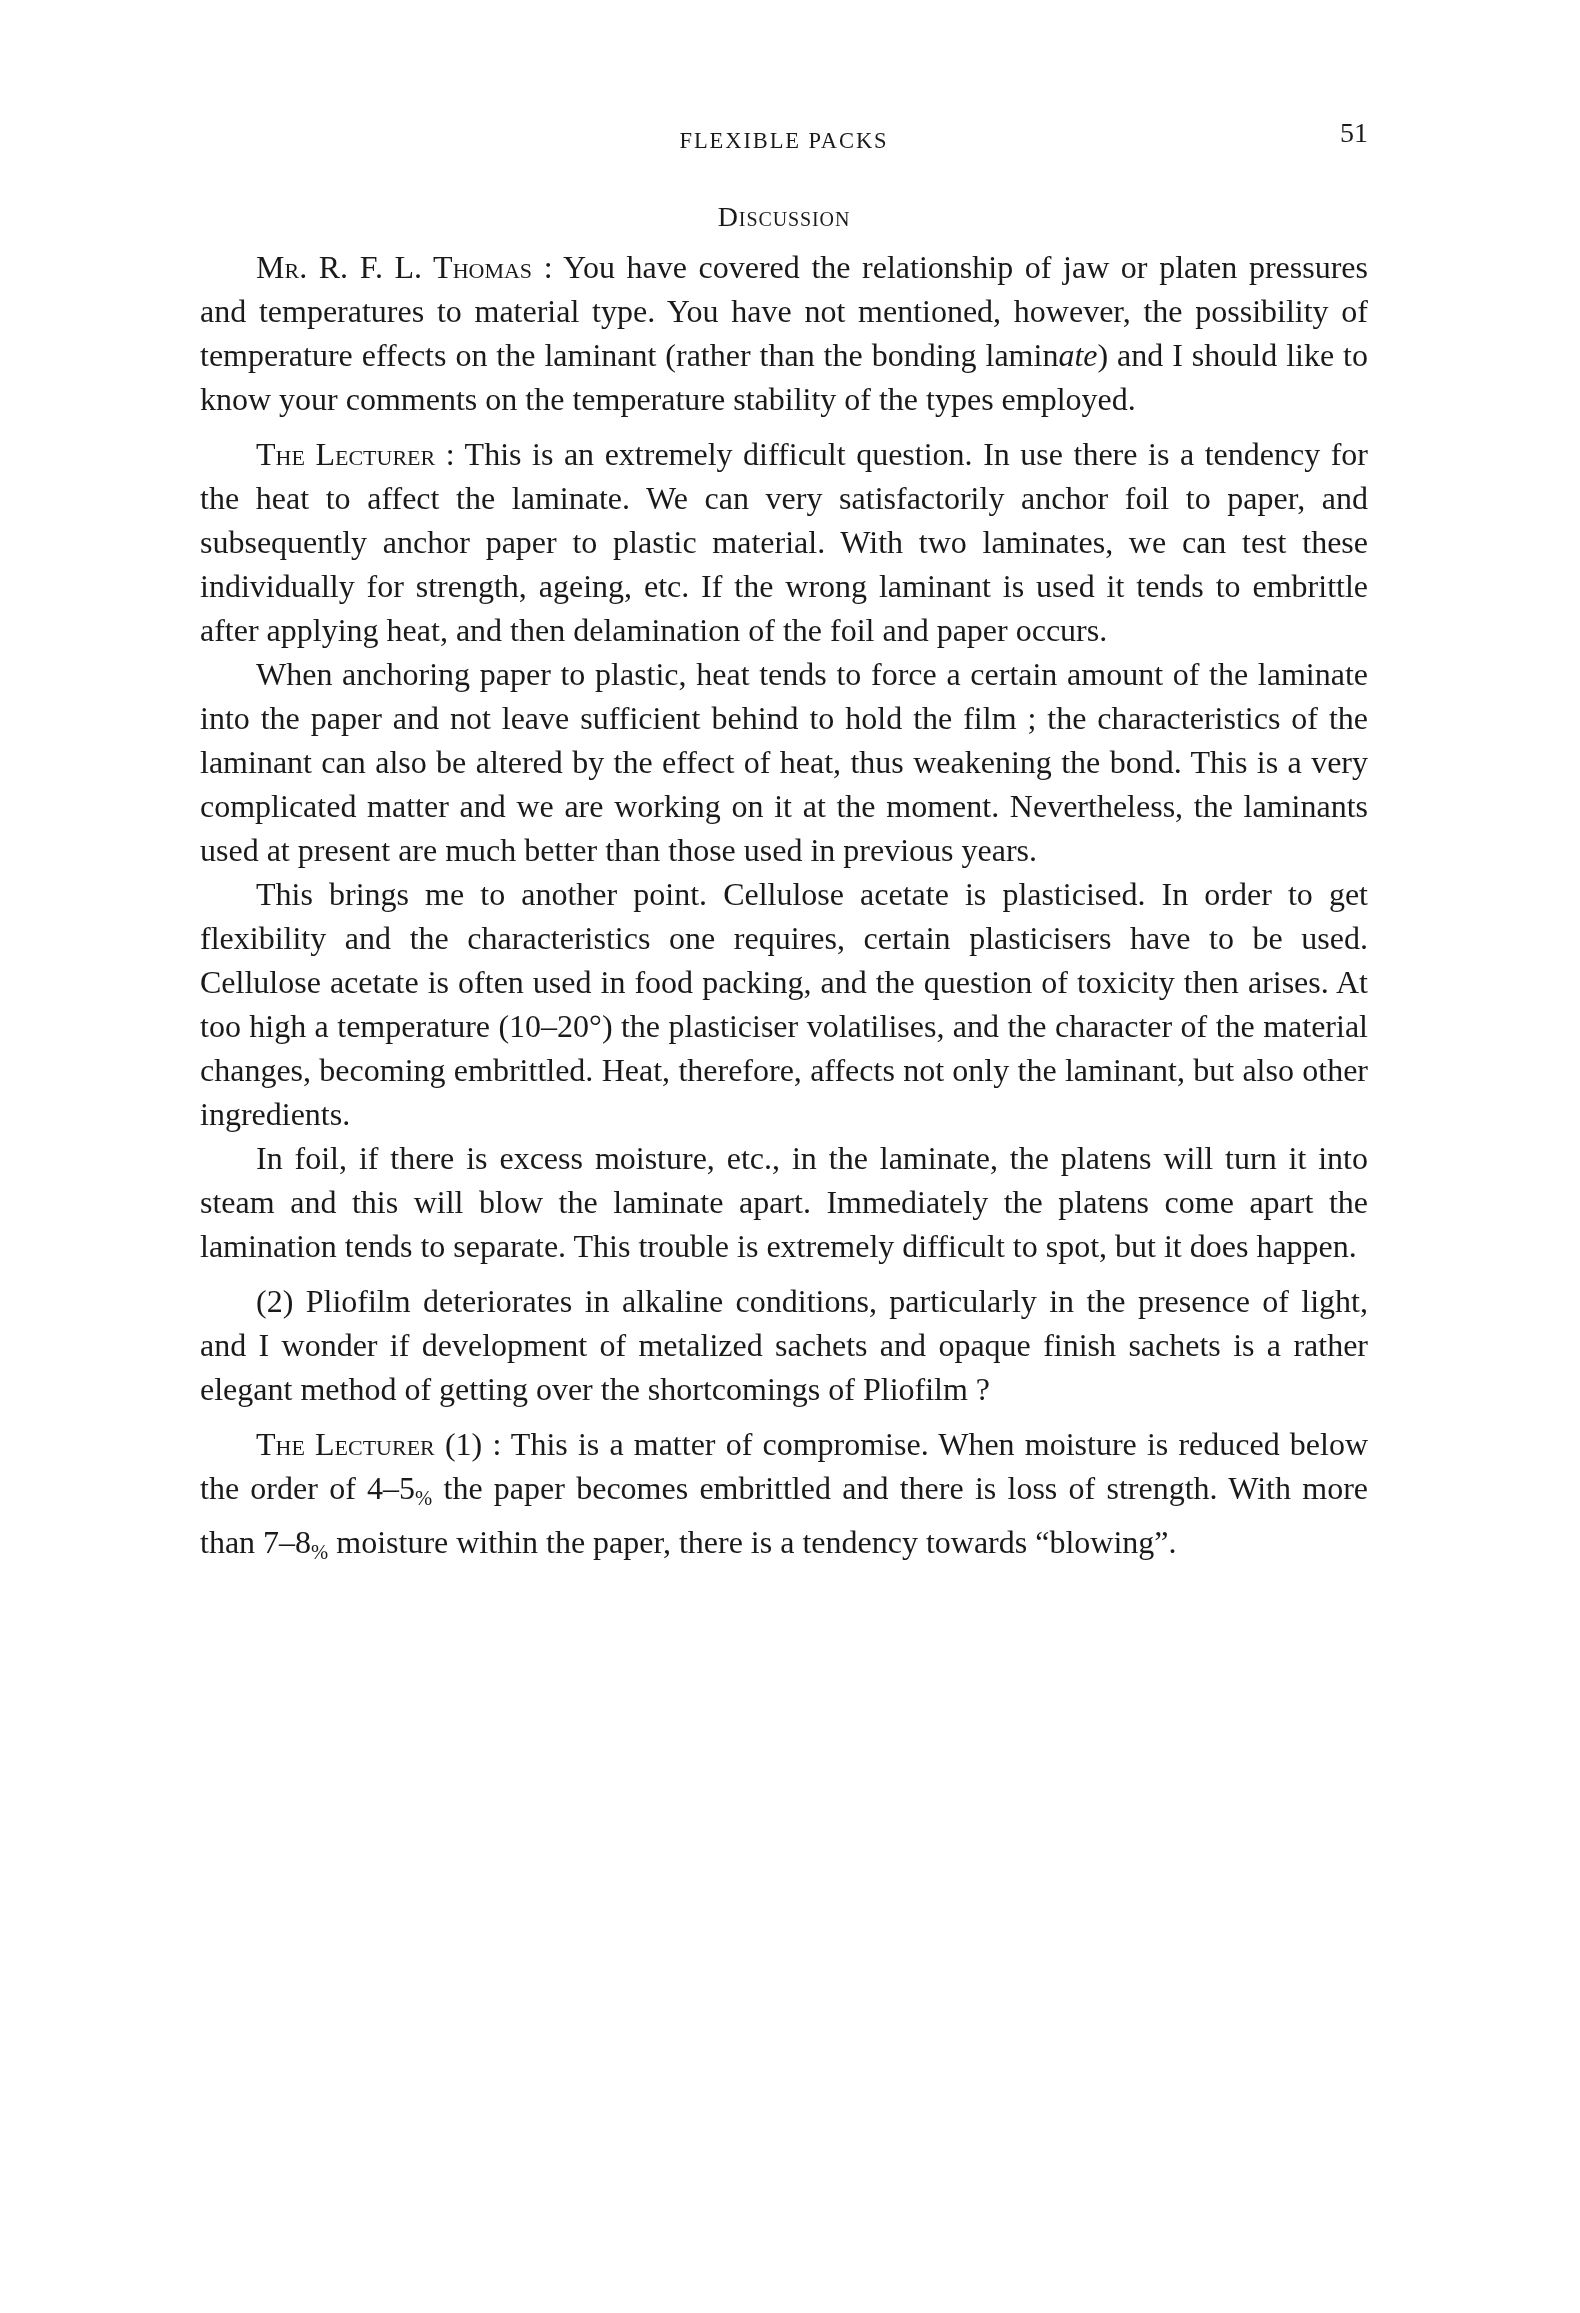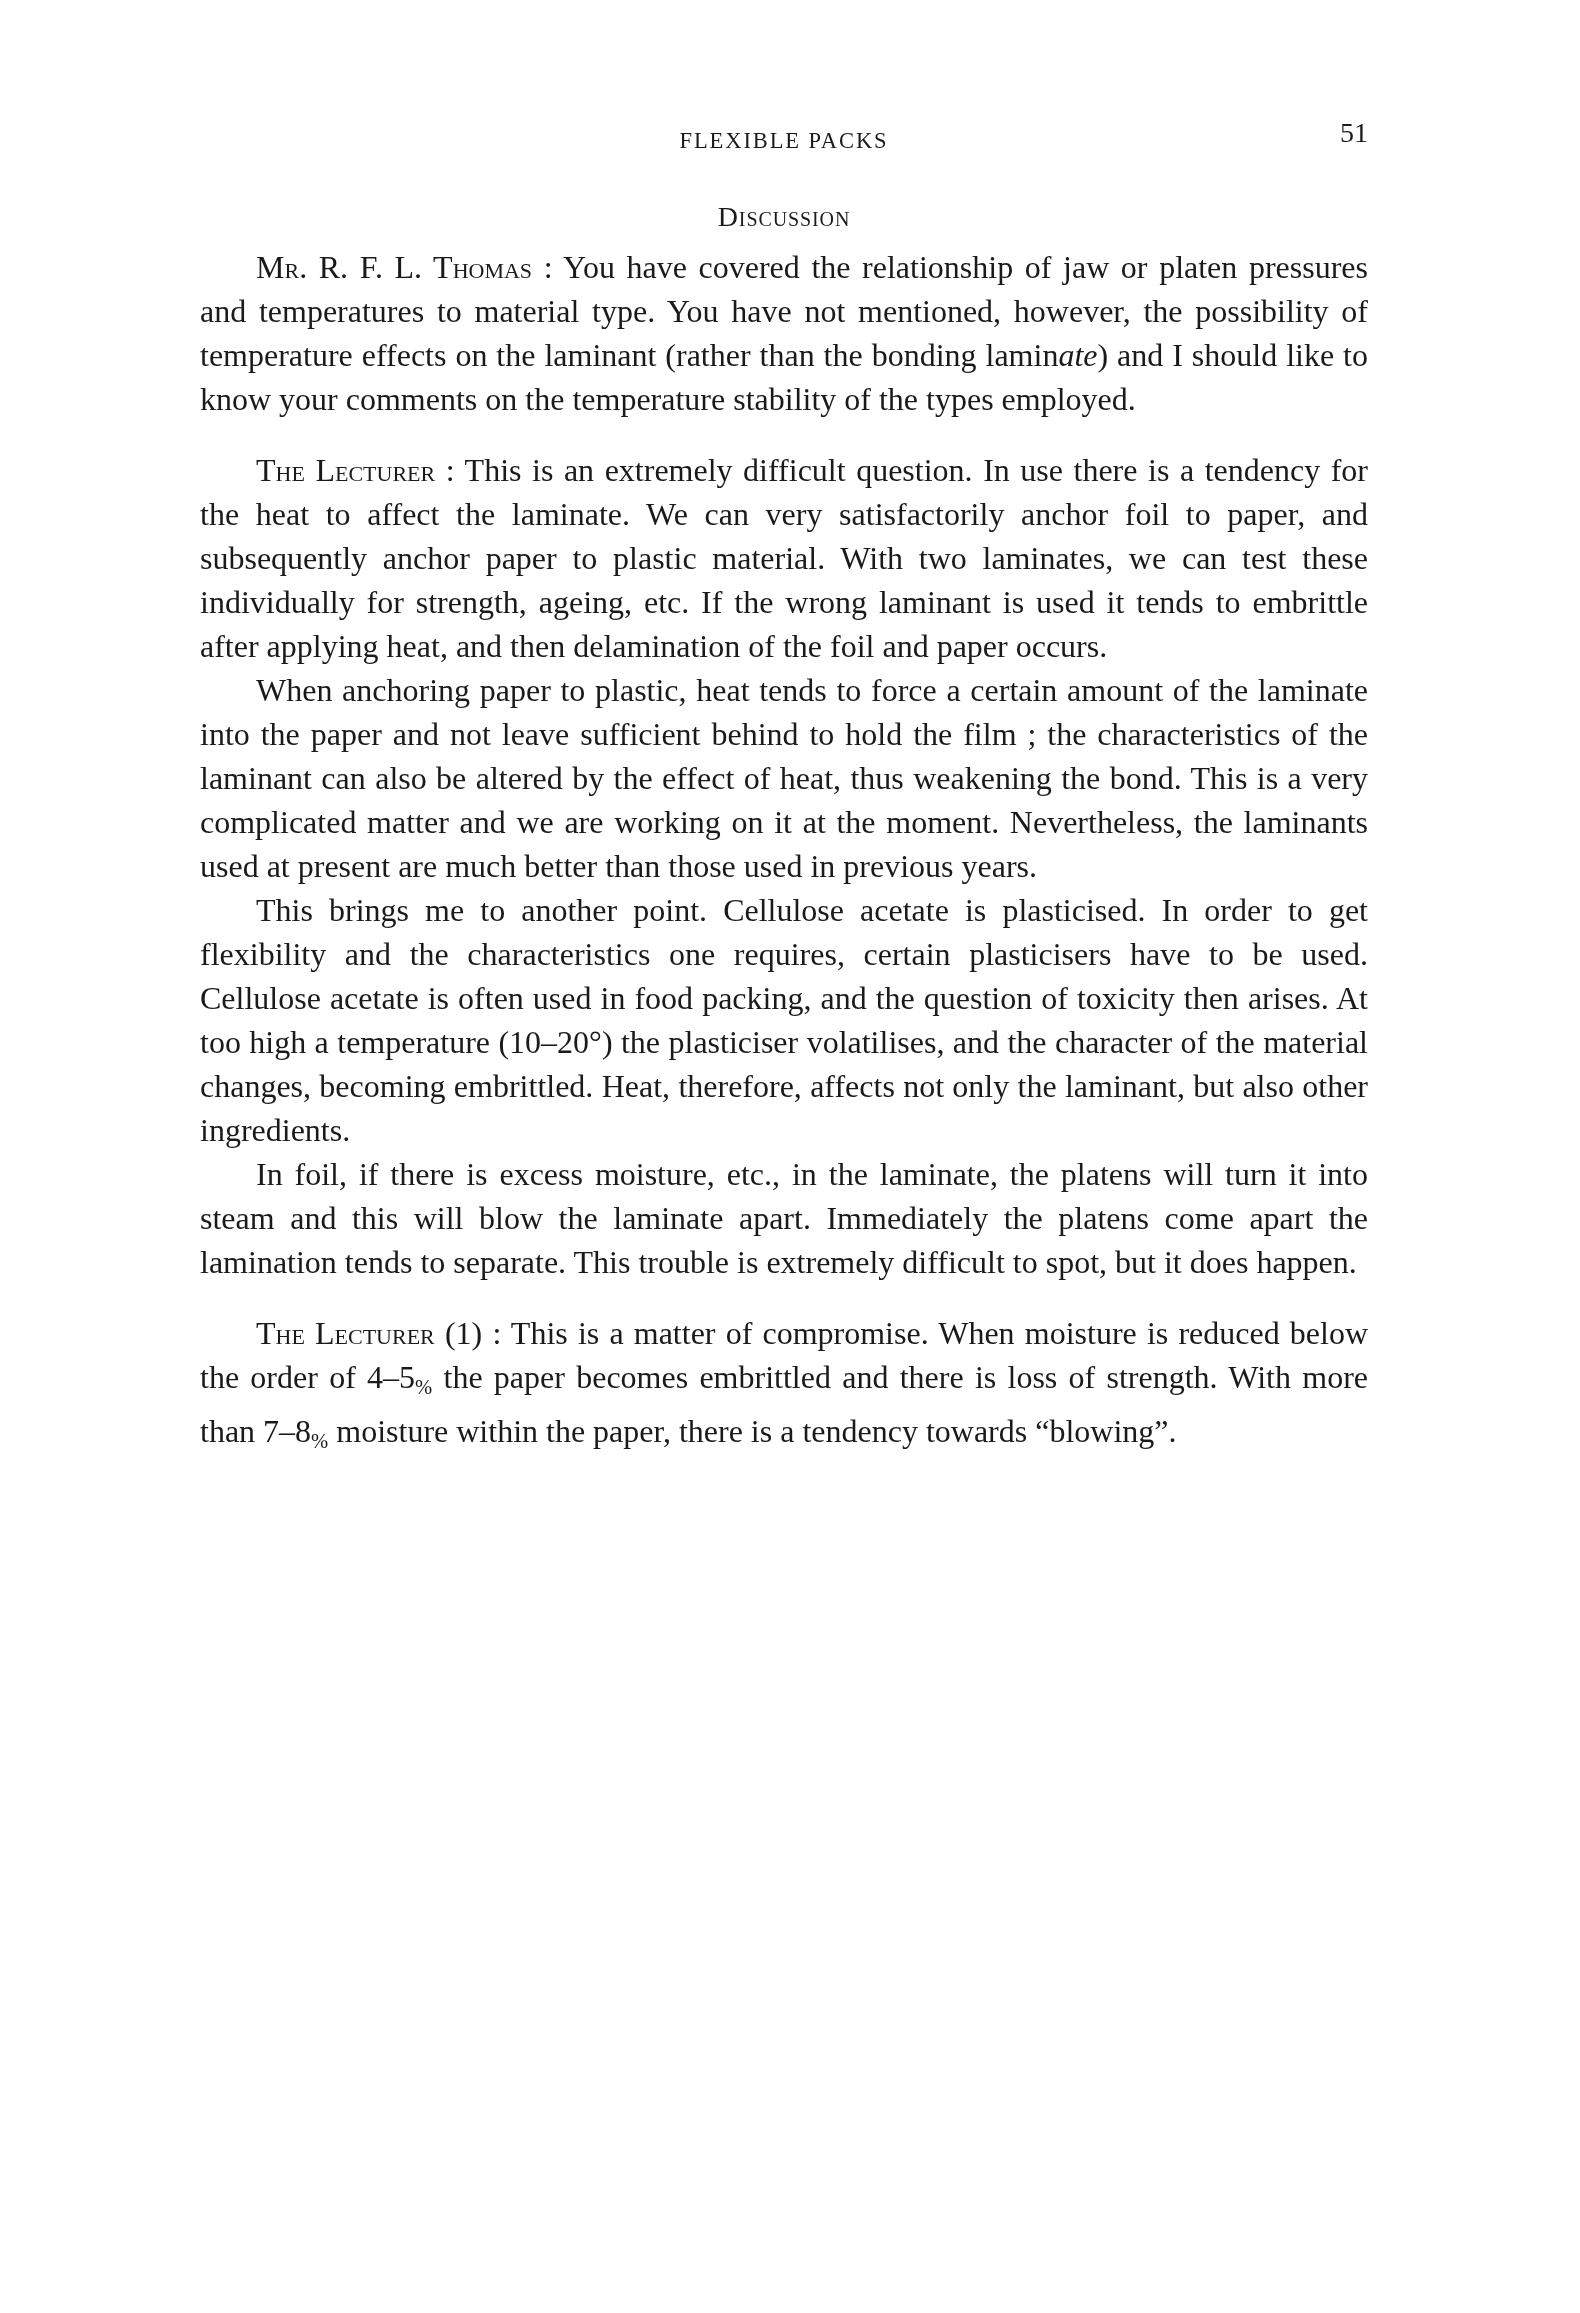--- a/index.html
+++ b/index.html
@@ -18,21 +18,21 @@
   }
   .page-number {
     position: absolute; right: 0; top: 0; font-size: 28px; font-weight: normal;
   }
   .section-title {
     position: absolute; top: 195px; left: 0; width: 1168px; text-align: center;
     font-size: 28px; font-variant: small-caps; letter-spacing: 0.9px;
   }
   .body { position: absolute; top: 245px; left: 0; width: 1168px; }
   .para { margin: 0; text-align: justify; text-indent: 56px; hyphens: manual; }
-  .para.gap { margin-top: 27px; }
+  .para.gap { margin-top: 11px; }
   .speaker { font-variant: small-caps; }
   .sub { font-size: 20.6px; vertical-align: -5.6px; }
 </style>
 </head>
 <body>
 
 <div class="page">
   <div class="running-head">
     <div class="running-title">FLEXIBLE PACKS</div>
     <div class="page-number">51</div>
@@ -45,17 +45,18 @@
 
     <p class="para gap"><span class="speaker">The Lecturer</span><span> : This is an extremely difficult question.  In use there is a tendency for the heat to affect the laminate.  We can very satisfactorily anchor foil to paper, and subsequently anchor paper to plastic material. With two laminates, we can test these individually for strength, ageing, etc. If the wrong laminant is used it tends to embrittle after applying heat, and then delamination of the foil and paper occurs.</span></p>
 
     <p class="para"><span>When anchoring paper to plastic, heat tends to force a certain amount of the laminate into the paper and not leave sufficient behind to hold the film ; the characteristics of the laminant can also be altered by the effect of heat, thus weakening the bond.  This is a very complicated matter and we are working on it at the moment.  Nevertheless, the laminants used at present are much better than those used in previous years.</span></p>
 
     <p class="para"><span>This brings me to another point.  Cellulose acetate is plasticised.  In order to get flexibility and the characteristics one requires, certain plasticisers have to be used.  Cellulose acetate is often used in food packing, and the question of toxicity then arises.  At too high a temperature (10–20°) the plasticiser volatilises, and the character of the material changes, becoming embrittled.  Heat, therefore, affects not only the laminant, but also other ingredients.</span></p>
 
     <p class="para"><span>In foil, if there is excess moisture, etc., in the laminate, the platens will turn it into steam and this will blow the laminate apart.  Immediately the platens come apart the lamination tends to separate.  This trouble is extremely difficult to spot, but it does happen.</span></p>
 
 
+    <p class="para gap"><span>(2) Pliofilm deteriorates in alkaline conditions, particularly in the presence of light, and I wonder if development of metalized sachets and opaque finish sachets is a rather elegant method of getting over the shortcomings of Pliofilm ?</span></p>
 
     <p class="para gap"><span class="speaker">The Lecturer</span><span> (1) : This is a matter of compromise.  When moisture is reduced below the order of 4–5</span><span class="sub">%</span><span> the paper becomes embrittled and there is loss of strength.  With more than 7–8</span><span class="sub">%</span><span> moisture within the paper, there is a tendency towards “blowing”.</span></p>
   </div>
 </div>
 
 
 </body></html>

